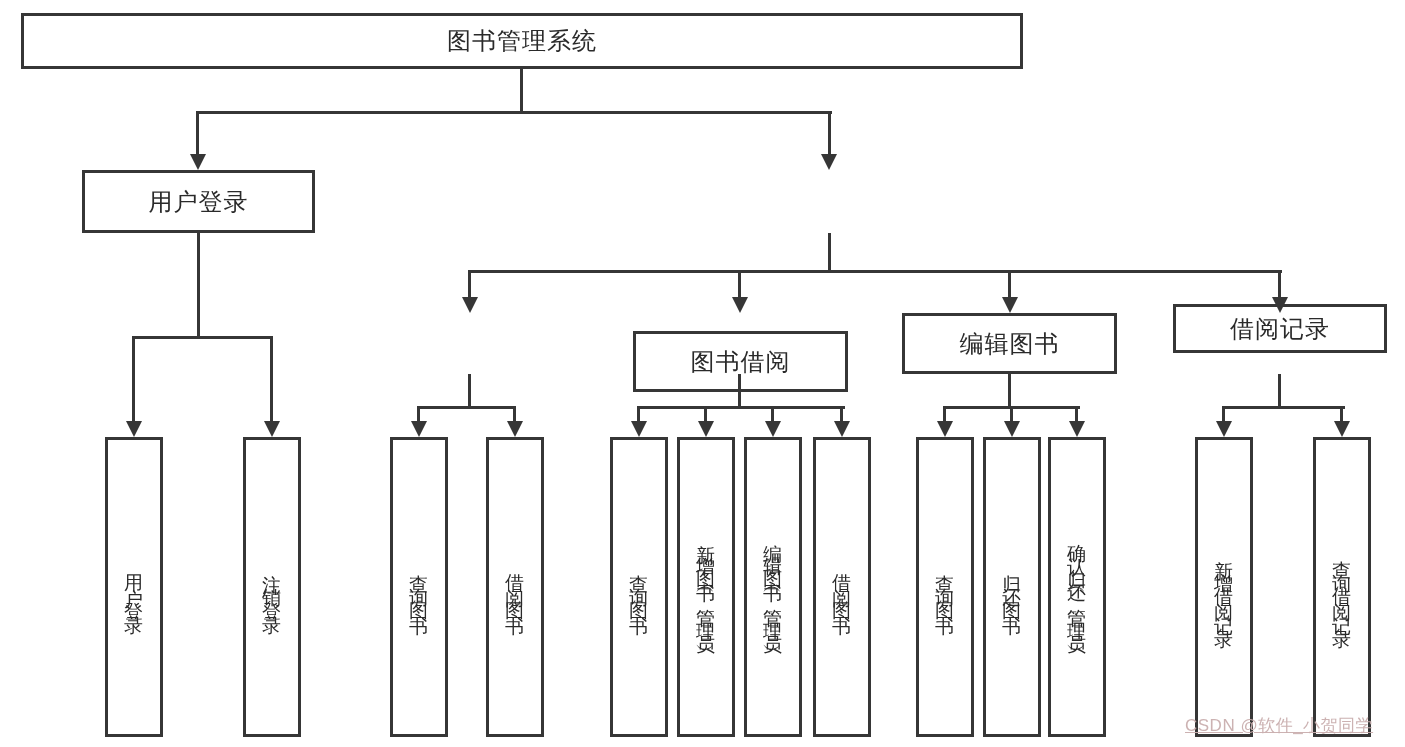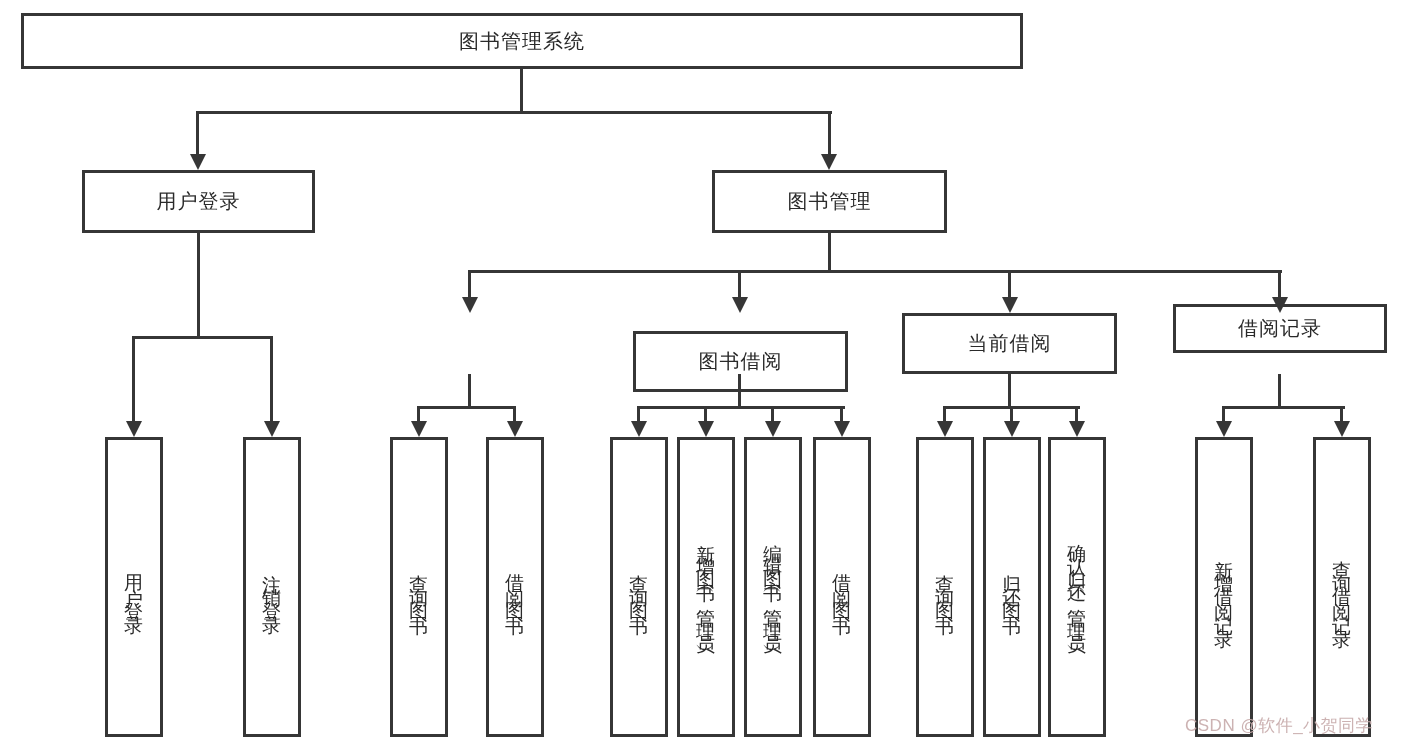--- a/index.html
+++ b/index.html
@@ -4,64 +4,61 @@
 <style>
   html,body{margin:0;padding:0;background:#ffffff;}
   .canvas{
     position:relative;width:1405px;height:747px;background:#ffffff;
     font-family:"Liberation Sans",sans-serif;color:#2a2a2a;overflow:hidden;
   }
   .box{
     position:absolute;box-sizing:border-box;border:3px solid #363636;background:#ffffff;
     display:flex;align-items:center;justify-content:center;
   }
-  .hlabel{font-size:20px;color:#2a2a2a;letter-spacing:1px;white-space:nowrap;}
+  .hlabel{font-size:24px;color:#2a2a2a;letter-spacing:1px;white-space:nowrap;}
   .leaf{width:58px;height:300px;top:437px;}
   .vtext{
     writing-mode:vertical-rl;text-orientation:mixed;
     font-size:19px;letter-spacing:14px;color:#2a2a2a;line-height:1;white-space:nowrap;
   }
   .vtext.long{letter-spacing:13px;}
   .vl,.hl{position:absolute;background:#363636;}
   .vl{width:3px;}
   .hl{height:3px;}
   .ah{
     position:absolute;width:0;height:0;
     border-left:8px solid transparent;border-right:8px solid transparent;
     border-top:16px solid #363636;
   }
   .watermark{
     position:absolute;left:1185px;top:714px;z-index:5;
-    font-size:17px;color:rgba(201,174,174,0.95);white-space:nowrap;letter-spacing:0.5px;
+    font-size:17px;color:rgba(201,174,174,0.95);white-space:nowrap;letter-spacing:0.5px;text-decoration:underline;
   }
 </style>
 </head>
 <body>
 
 <div class="canvas">
 
   <div class="box" style="left:21px;top:13px;width:1002px;height:56px">
     <span class="hlabel">图书管理系统</span>
   </div>
 
   <div class="box" style="left:82px;top:170px;width:233px;height:63px">
     <span class="hlabel">用户登录</span>
   </div>
 
-  <div class="box" style="left:712px;top:170px;width:235px;height:63px">
-    <span class="hlabel">图书管理</span>
-  </div>
 
 
   <div class="box" style="left:633px;top:331px;width:215px;height:61px">
     <span class="hlabel">图书借阅</span>
   </div>
 
   <div class="box" style="left:902px;top:313px;width:215px;height:61px">
-    <span class="hlabel">当前借阅</span>
+    <span class="hlabel">编辑图书</span>
   </div>
 
   <div class="box" style="left:1173px;top:304px;width:214px;height:49px">
     <span class="hlabel">借阅记录</span>
   </div>
 
   <div class="box leaf" style="left:105px">
     <span class="vtext">用户登录</span>
   </div>
   <div class="box leaf" style="left:243px">

